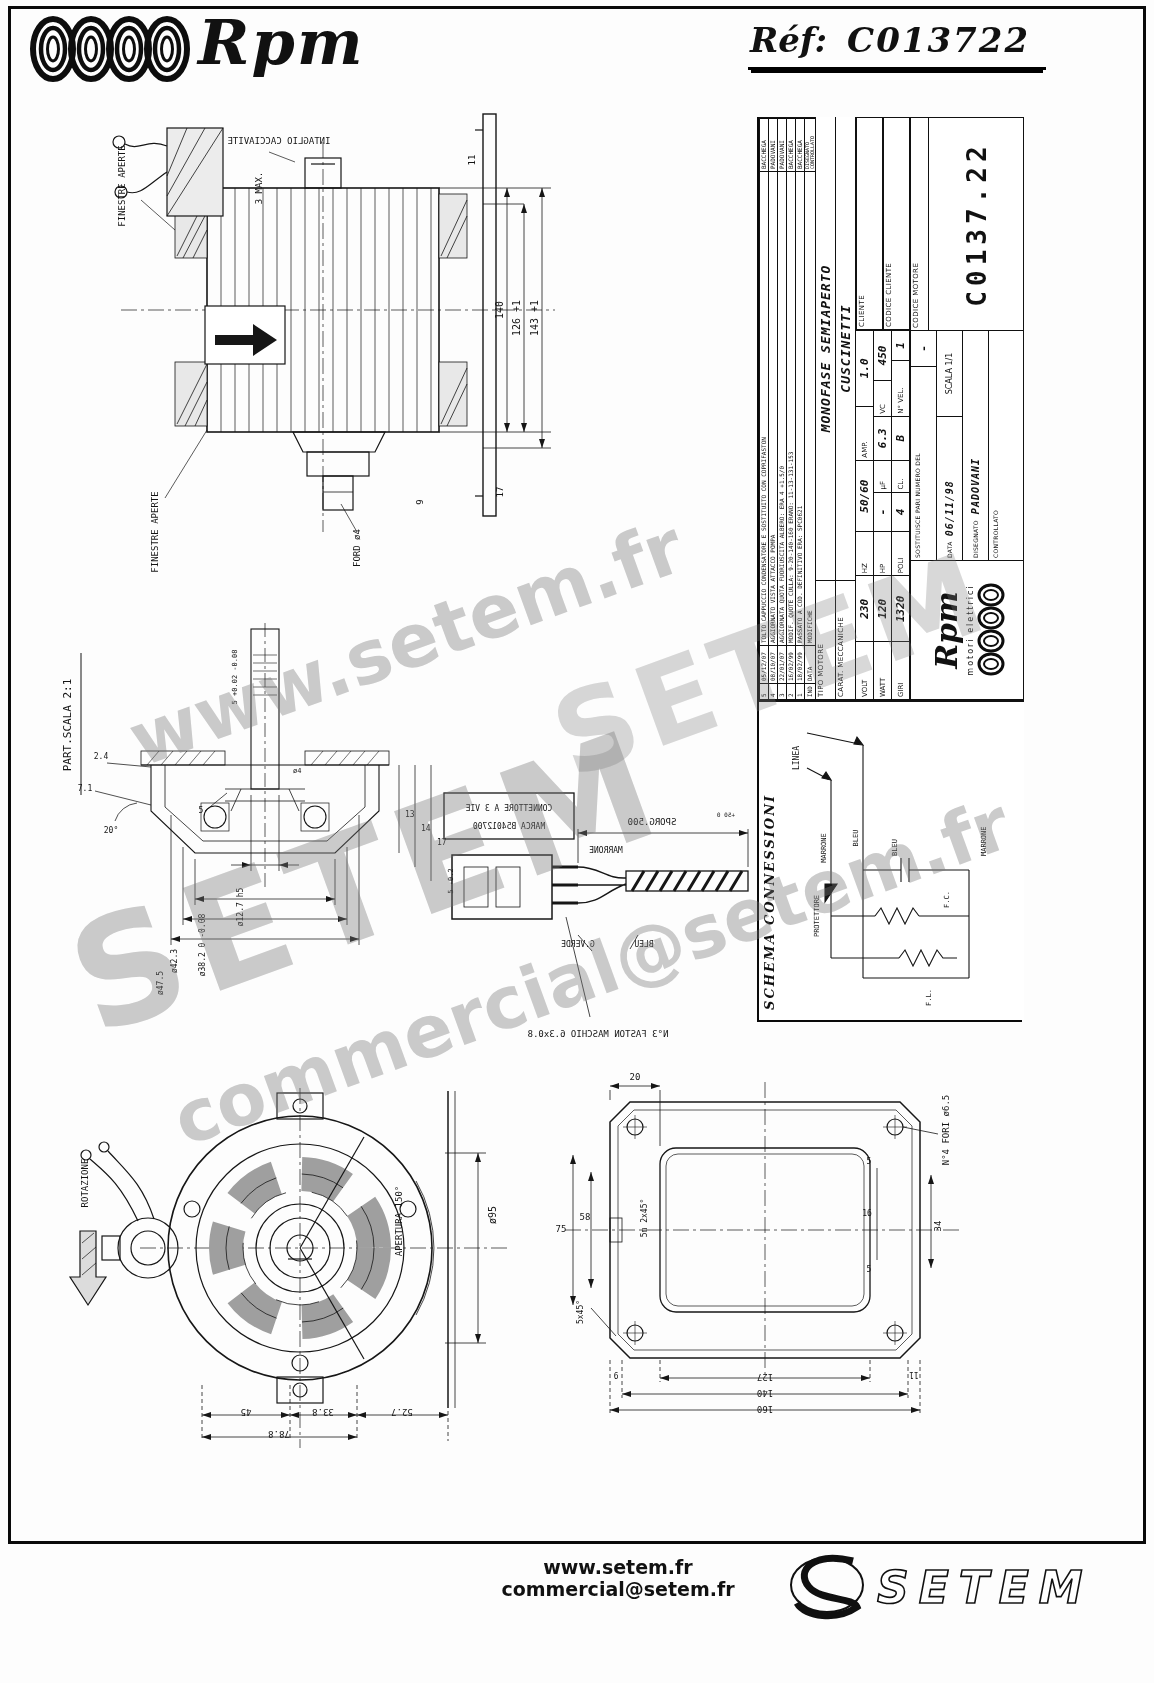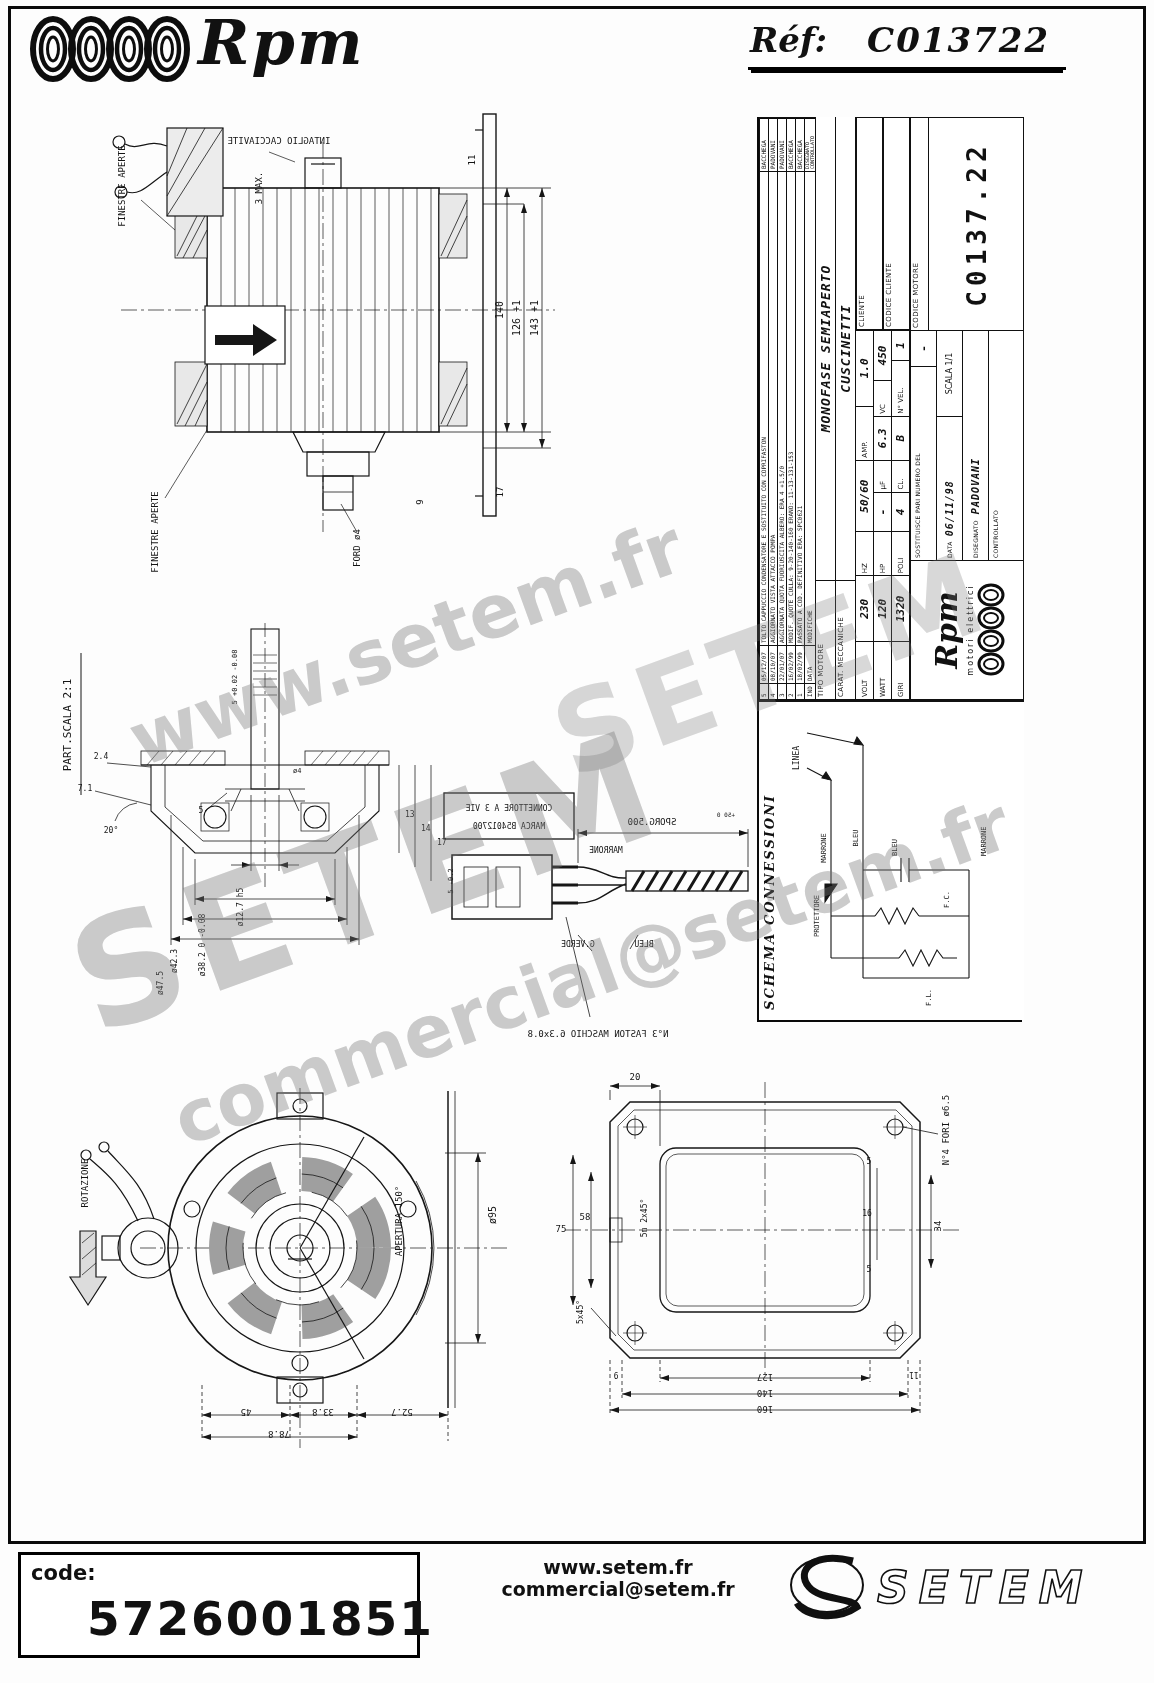--- a/index.html
+++ b/index.html
@@ -6,21 +6,21 @@
   html,body{background:#9a9a9a}
   .page{position:relative;width:1154px;height:1683px;background:#fdfdfd;font-family:"DejaVu Sans",sans-serif;color:#111;overflow:hidden;margin:0 auto}
   .abs{position:absolute}
   .sheet-border{position:absolute;left:8px;top:6px;width:1138px;height:1538px;border:3px solid #0a0a0a;z-index:0}
   svg.dwg{position:absolute;z-index:1}
   svg text{font-family:"DejaVu Sans Mono",monospace;fill:#141414}
   .t6{font-size:6px}.t7{font-size:7px}.t8{font-size:8px}.t9{font-size:9px}.t10{font-size:10px}.t11{font-size:11px}
   
   .brand-text{position:absolute;left:198px;top:6px;font:italic 700 62px "DejaVu Serif",serif;letter-spacing:2px;z-index:2}
   .ref{position:absolute;left:748px;top:20px;font:italic 700 34px "DejaVu Serif",serif;padding:0 16px 7px 2px;border-bottom:3px solid #000;box-shadow:0 6px 0 -3px #000;z-index:2}
-  .ref .val{margin-left:40px;letter-spacing:2px}
+  .ref .val{margin-left:20px;letter-spacing:2px}
   
   .tb{position:absolute;left:757px;top:1022px;width:905px;height:386px;transform:rotate(-90deg);transform-origin:0 0;z-index:2}
   .tbi{position:absolute;left:0;top:0;width:905px;height:265px;border:2px solid #0a0a0a;background:#fff}
   .cell{position:absolute;border:1px solid #111;overflow:hidden;background:#fff}
   .lab{font-size:7px;letter-spacing:.4px;line-height:9px;padding:1px 0 0 2px;white-space:nowrap}
   .lab6{font-size:6px;letter-spacing:.3px;line-height:7px;padding:1px 0 0 2px;white-space:nowrap}
   .cadval{font:italic 700 12px "DejaVu Sans Mono",monospace;letter-spacing:1px}
   .rev{position:absolute;left:320px;top:0;width:583px;height:57px;border-collapse:collapse;table-layout:fixed}
   .rev td{border:1px solid #111;font:6px/8px "DejaVu Sans Mono",monospace;white-space:nowrap;overflow:hidden;padding:0 2px;height:9px}
   .rev td.wrap{white-space:normal;font-size:5px;line-height:5px}
@@ -536,24 +536,20 @@
       </div>
 
     </div>
   </div>
 
   <div class="wm" style="left:115px;top:600px;font-size:74px;transform:rotate(-20deg)">www.setem.fr</div>
   <div class="wm" style="left:545px;top:600px;font-size:112px;letter-spacing:6px;transform:rotate(-20deg);color:rgba(125,125,125,.30)">SETEM</div>
   <div class="wm" style="left:60px;top:795px;font-size:150px;letter-spacing:10px;transform:rotate(-20deg)">SETEM</div>
   <div class="wm" style="left:150px;top:930px;font-size:72px;transform:rotate(-20deg)">commercial@setem.fr</div>
 
-  <div class="code-box">
-    <div class="code-label">code:</div>
-    <div class="code-value">5726001851</div>
-  </div>
   <div class="site-block">
     <div class="l1">www.setem.fr</div>
     <div class="l2">commercial@setem.fr</div>
   </div>
   <svg class="abs" style="left:785px;top:1545px;z-index:2" width="358" height="80" viewBox="0 0 358 80">
     <g fill="none" stroke="#101010">
       <ellipse cx="42" cy="40" rx="36" ry="27" stroke-width="2"></ellipse>
       <path d="M68,16 C28,6 10,26 24,42 C36,56 68,52 72,62 C52,76 20,72 12,58" stroke-width="7"></path>
     </g>
     <text x="92" y="58" style="font:italic 800 44px 'DejaVu Sans',sans-serif;letter-spacing:10px;fill:#ffffff;stroke:#101010;stroke-width:1.6">SETEM</text>

